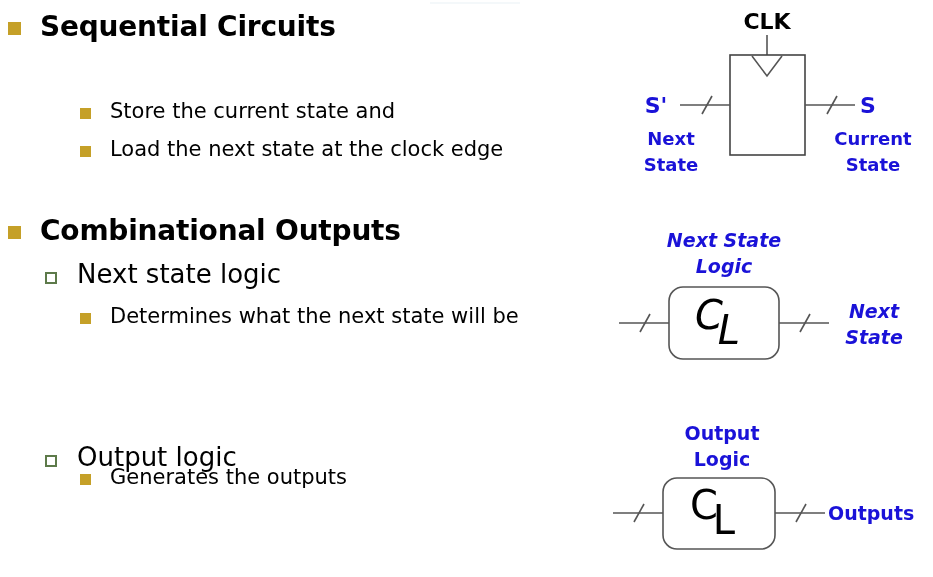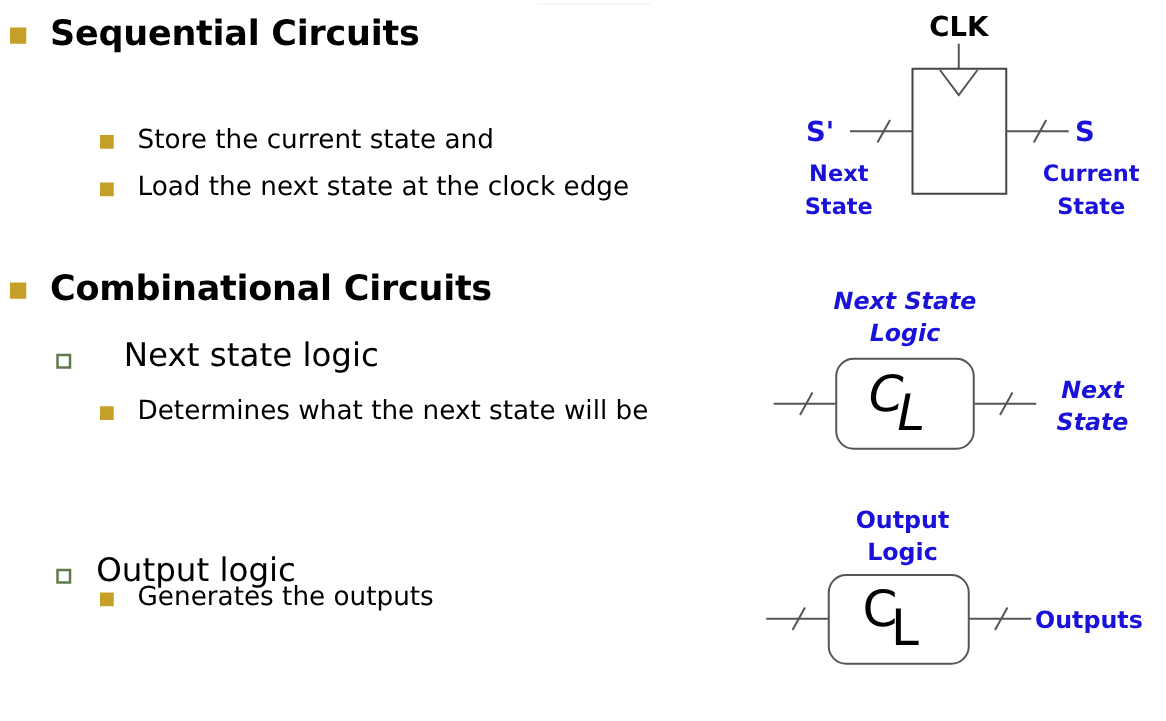--- a/index.html
+++ b/index.html
@@ -131,29 +131,29 @@
     <span class="bullet-text">Load the next state at the clock edge</span>
   </div>
 
   <div class="bullet-row lvl3" style="left:80px; top:100px;">
     <span class="bullet-marker marker-l3"></span>
     <span class="bullet-text">Store the current state and</span>
   </div>
 
   <div class="bullet-row lvl1" style="left:8px; top:216px;">
     <span class="bullet-marker marker-l1"></span>
-    <span class="bullet-text">Combinational Circuits</span>
-  </div>
-
-  <div class="bullet-row lvl2" style="left:45px; top:272px;gap:22px;">
+    <span class="bullet-text">Combinational Outputs</span>
+  </div>
+
+  <div class="bullet-row lvl2" style="left:45px; top:261px;">
     <span class="bullet-marker marker-l2"></span>
     <span class="bullet-text">Next state logic</span>
   </div>
 
-  <div class="bullet-row lvl3" style="left:80px; top:305px;margin-top:12px;">
+  <div class="bullet-row lvl3" style="left:80px; top:305px;">
     <span class="bullet-marker marker-l3"></span>
     <span class="bullet-text">Determines what the next state will be</span>
   </div>
 
   <div class="bullet-row lvl2" style="left:45px; top:420px;margin-top:24px;">
     <span class="bullet-marker marker-l2"></span>
     <span class="bullet-text">Output logic</span>
   </div>
 
   <div class="bullet-row lvl3" style="left:80px; top:466px;">
@@ -207,21 +207,21 @@
       <line class="wire" x1="30" y1="107" x2="40" y2="89"></line>
 
       <line class="wire" x1="169" y1="98" x2="219" y2="98"></line>
       <line class="wire" x1="190" y1="107" x2="200" y2="89"></line>
 
       <text class="lbl lbl-blue" x="264" y="93" font-size="19" text-anchor="middle">Next</text>
       <text class="lbl lbl-blue" x="264" y="119" font-size="19" text-anchor="middle">State</text>
     </svg>
   </div>
 
-  <div class="diagram" style="left:610px; top:396px;">
+  <div class="diagram" style="left:610px; top:414px;">
     <svg width="323" height="160" viewBox="0 0 323 160">
 
       <text class="lbl lbl-blue" x="112" y="26" font-size="19" text-anchor="middle">Output</text>
       <text class="lbl lbl-blue" x="112" y="52" font-size="19" text-anchor="middle">Logic</text>
 
       <rect class="boxline" x="53" y="64" width="112" height="71" rx="14" ry="14"></rect>
 
       <g>
         <text class="cl-glyph" x="94" y="105" font-size="40" text-anchor="middle">C</text>
         <text class="cl-glyph" x="114" y="120" font-size="40" text-anchor="middle">L</text>

